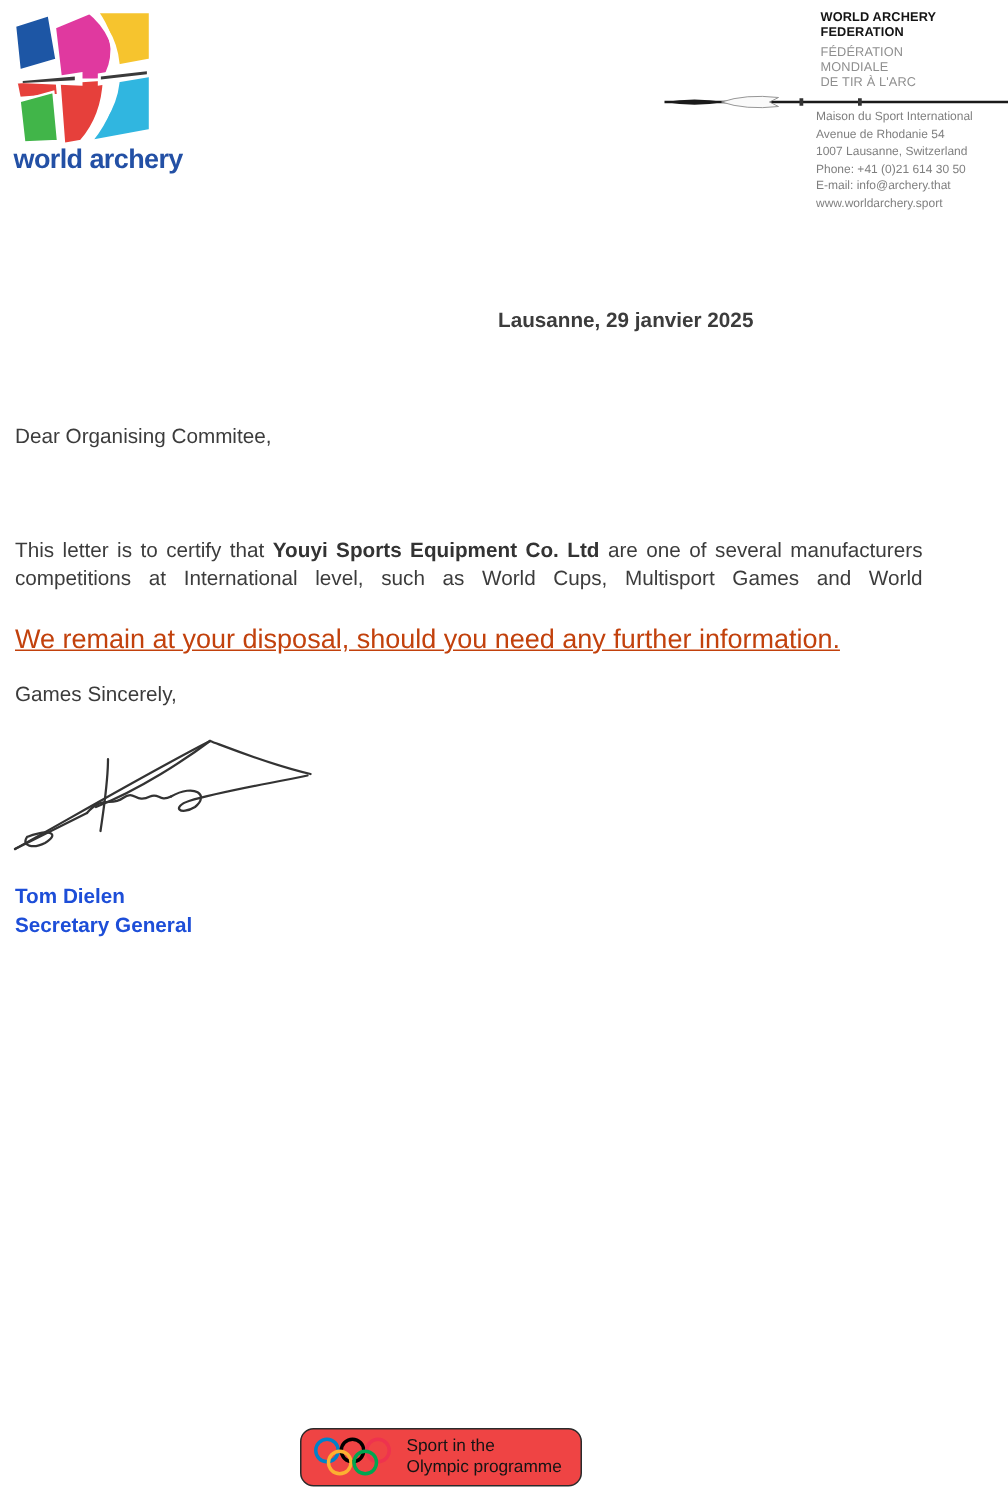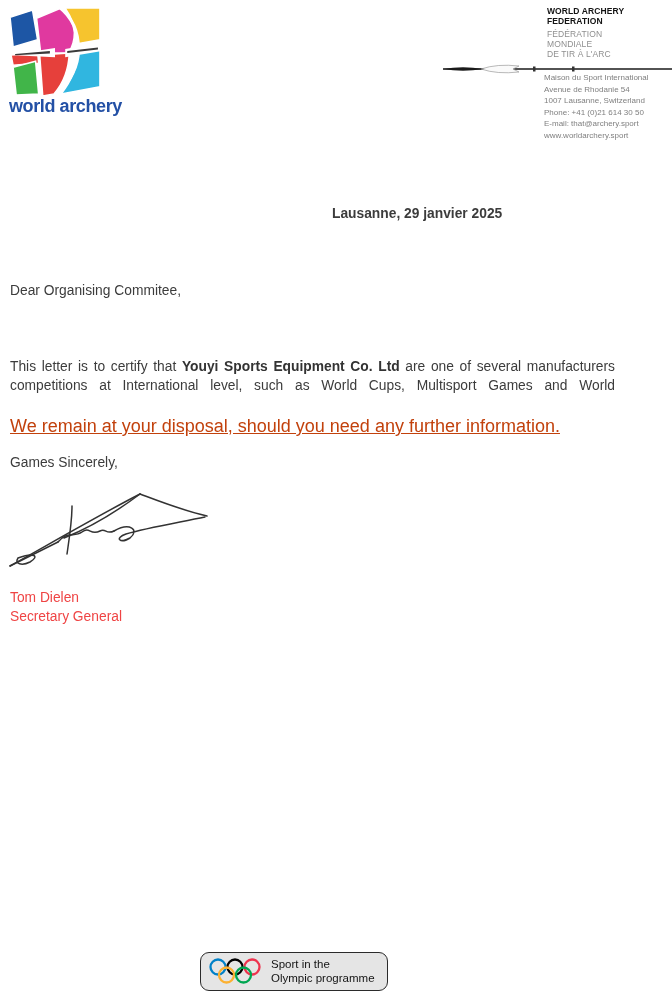--- a/index.html
+++ b/index.html
@@ -22,26 +22,26 @@
   .addr-block{position:absolute;left:516px;top:72px;width:125px;font-size:8px;line-height:11.5px;color:#7f7f7f;margin-left:28px;}
   
   .date-line{position:absolute;left:332px;top:206px;font-size:13.8px;color:#3c3c3c;font-weight:bold;}
   .salutation{position:absolute;left:10px;top:283px;font-size:13.8px;color:#3c3c3c;}
   .para1{position:absolute;left:10px;top:321px;width:605px;font-size:13.8px;line-height:19px;color:#3c3c3c;margin-top:36px;}
   .jline{text-align:justify;text-align-last:justify;height:19px;overflow:hidden;}
   .lline{text-align:left;height:19px;}
   .para2{position:absolute;left:10px;top:416px;width:605px;font-size:18px;color:#c2410c;text-decoration:underline;}
   .closing{position:absolute;left:10px;top:455px;font-size:13.8px;color:#3c3c3c;}
   .sig-wrap{position:absolute;left:6px;top:486px;width:205px;height:84px;}
-  .sign-block{position:absolute;left:10px;top:588px;font-size:13.8px;line-height:19px;color:#ef4444;}
+  .sign-block{position:absolute;left:10px;top:588px;font-size:13.8px;line-height:19px;color:#1d4ed8;font-weight:bold;}
   
   .olympic-badge{
     position:absolute;left:200px;top:952px;width:188px;height:39px;
     border:1.2px solid #2b2b2b;border-radius:9px;box-sizing:border-box;
-    display:flex;align-items:center;background:#e5e5e5;
+    display:flex;align-items:center;background:#ef4444;
   }
   .rings-wrap{margin-left:8px;width:52px;height:27px;flex:none;}
   .badge-text{margin-left:10px;font-size:11.5px;line-height:13.5px;color:#141414;}
   b.inlinebold{font-weight:bold;color:#333333;}
 </style>
 </head>
 <body>
 
 <div class="page">
 
@@ -86,21 +86,21 @@
       <rect x="92" y="3.5" width="2.5" height="5" fill="#333"></rect>
       <rect x="131" y="3.5" width="2.5" height="5" fill="#333"></rect>
     </svg>
   </div>
 
   <div class="addr-block">
     <div>Maison du Sport International</div>
     <div>Avenue de Rhodanie 54</div>
     <div>1007 Lausanne, Switzerland</div>
     <div>Phone: +41 (0)21 614 30 50</div>
-    <div>E-mail: that@archery.sport</div>
+    <div>E-mail: info@archery.that</div>
     <div>www.worldarchery.sport</div>
   </div>
 
   <div class="date-line">Lausanne, 29 janvier 2025</div>
 
   <div class="salutation">Dear Organising Commitee,</div>
 
   <div class="para1">
     <div class="jline"><span>This letter is to certify that </span><b class="inlinebold">Youyi Sports Equipment Co. Ltd</b><span> are one of several manufacturers</span></div>
     <div class="jline">competitions at International level, such as World Cups, Multisport Games and World</div>

